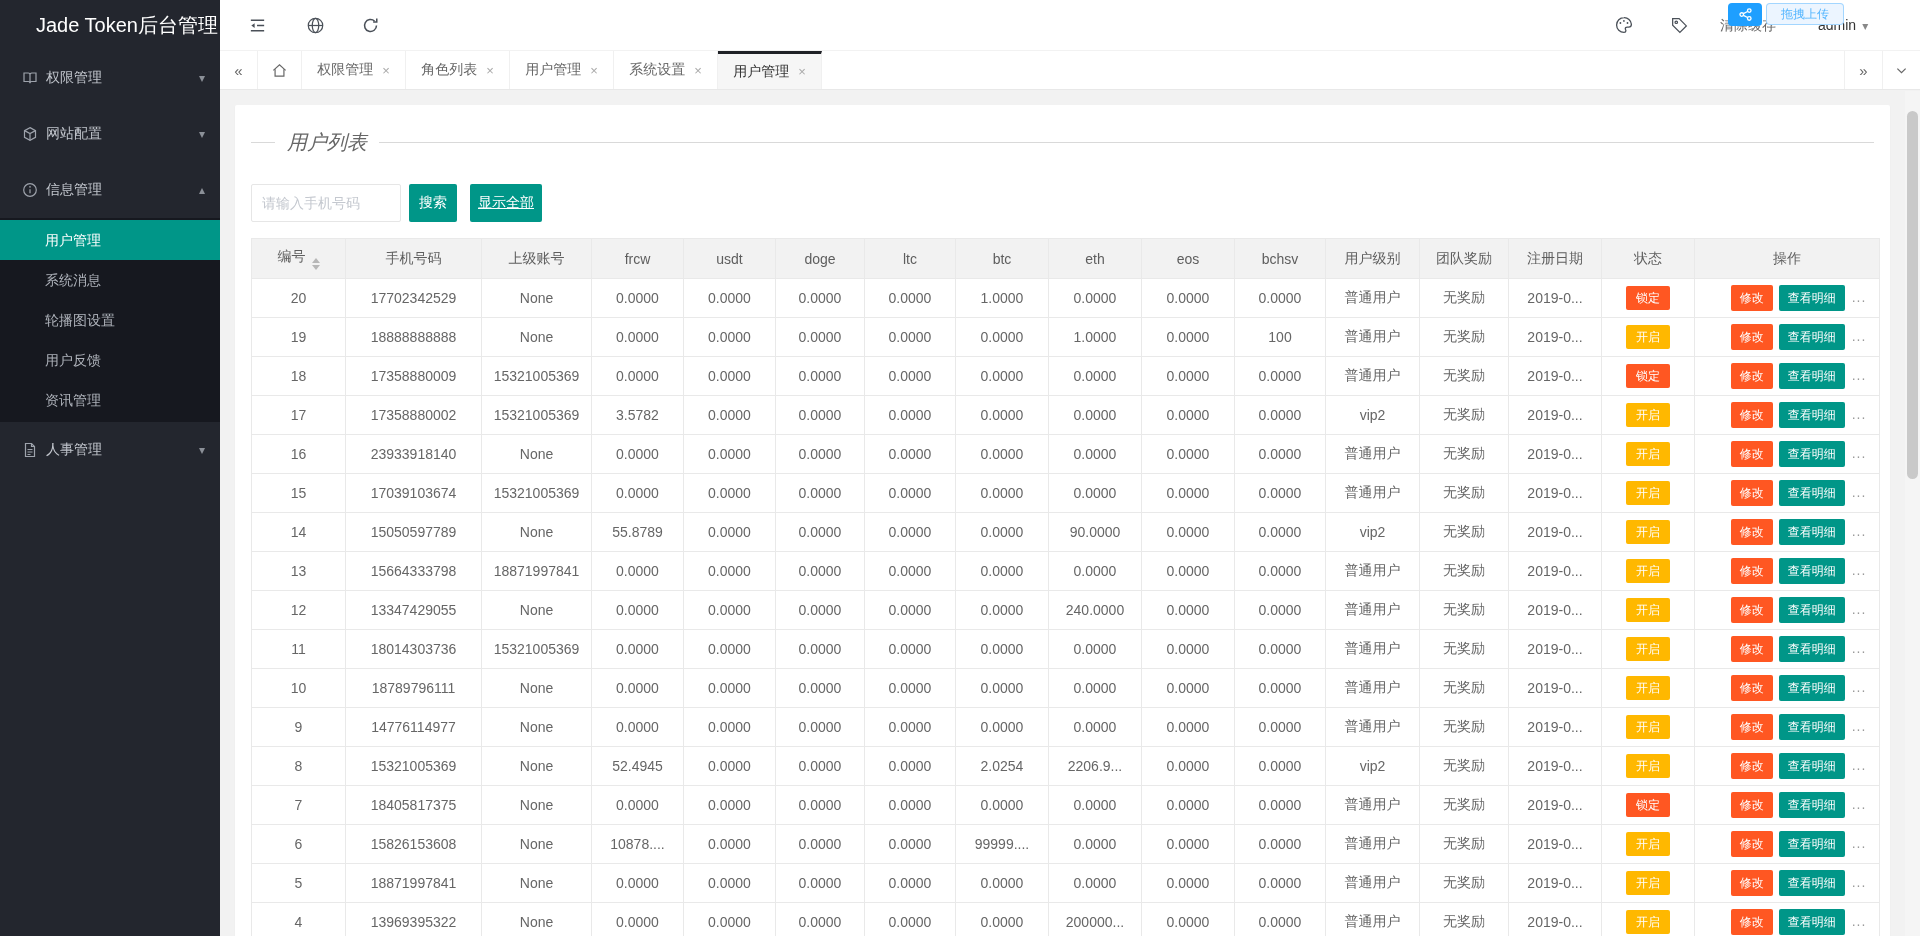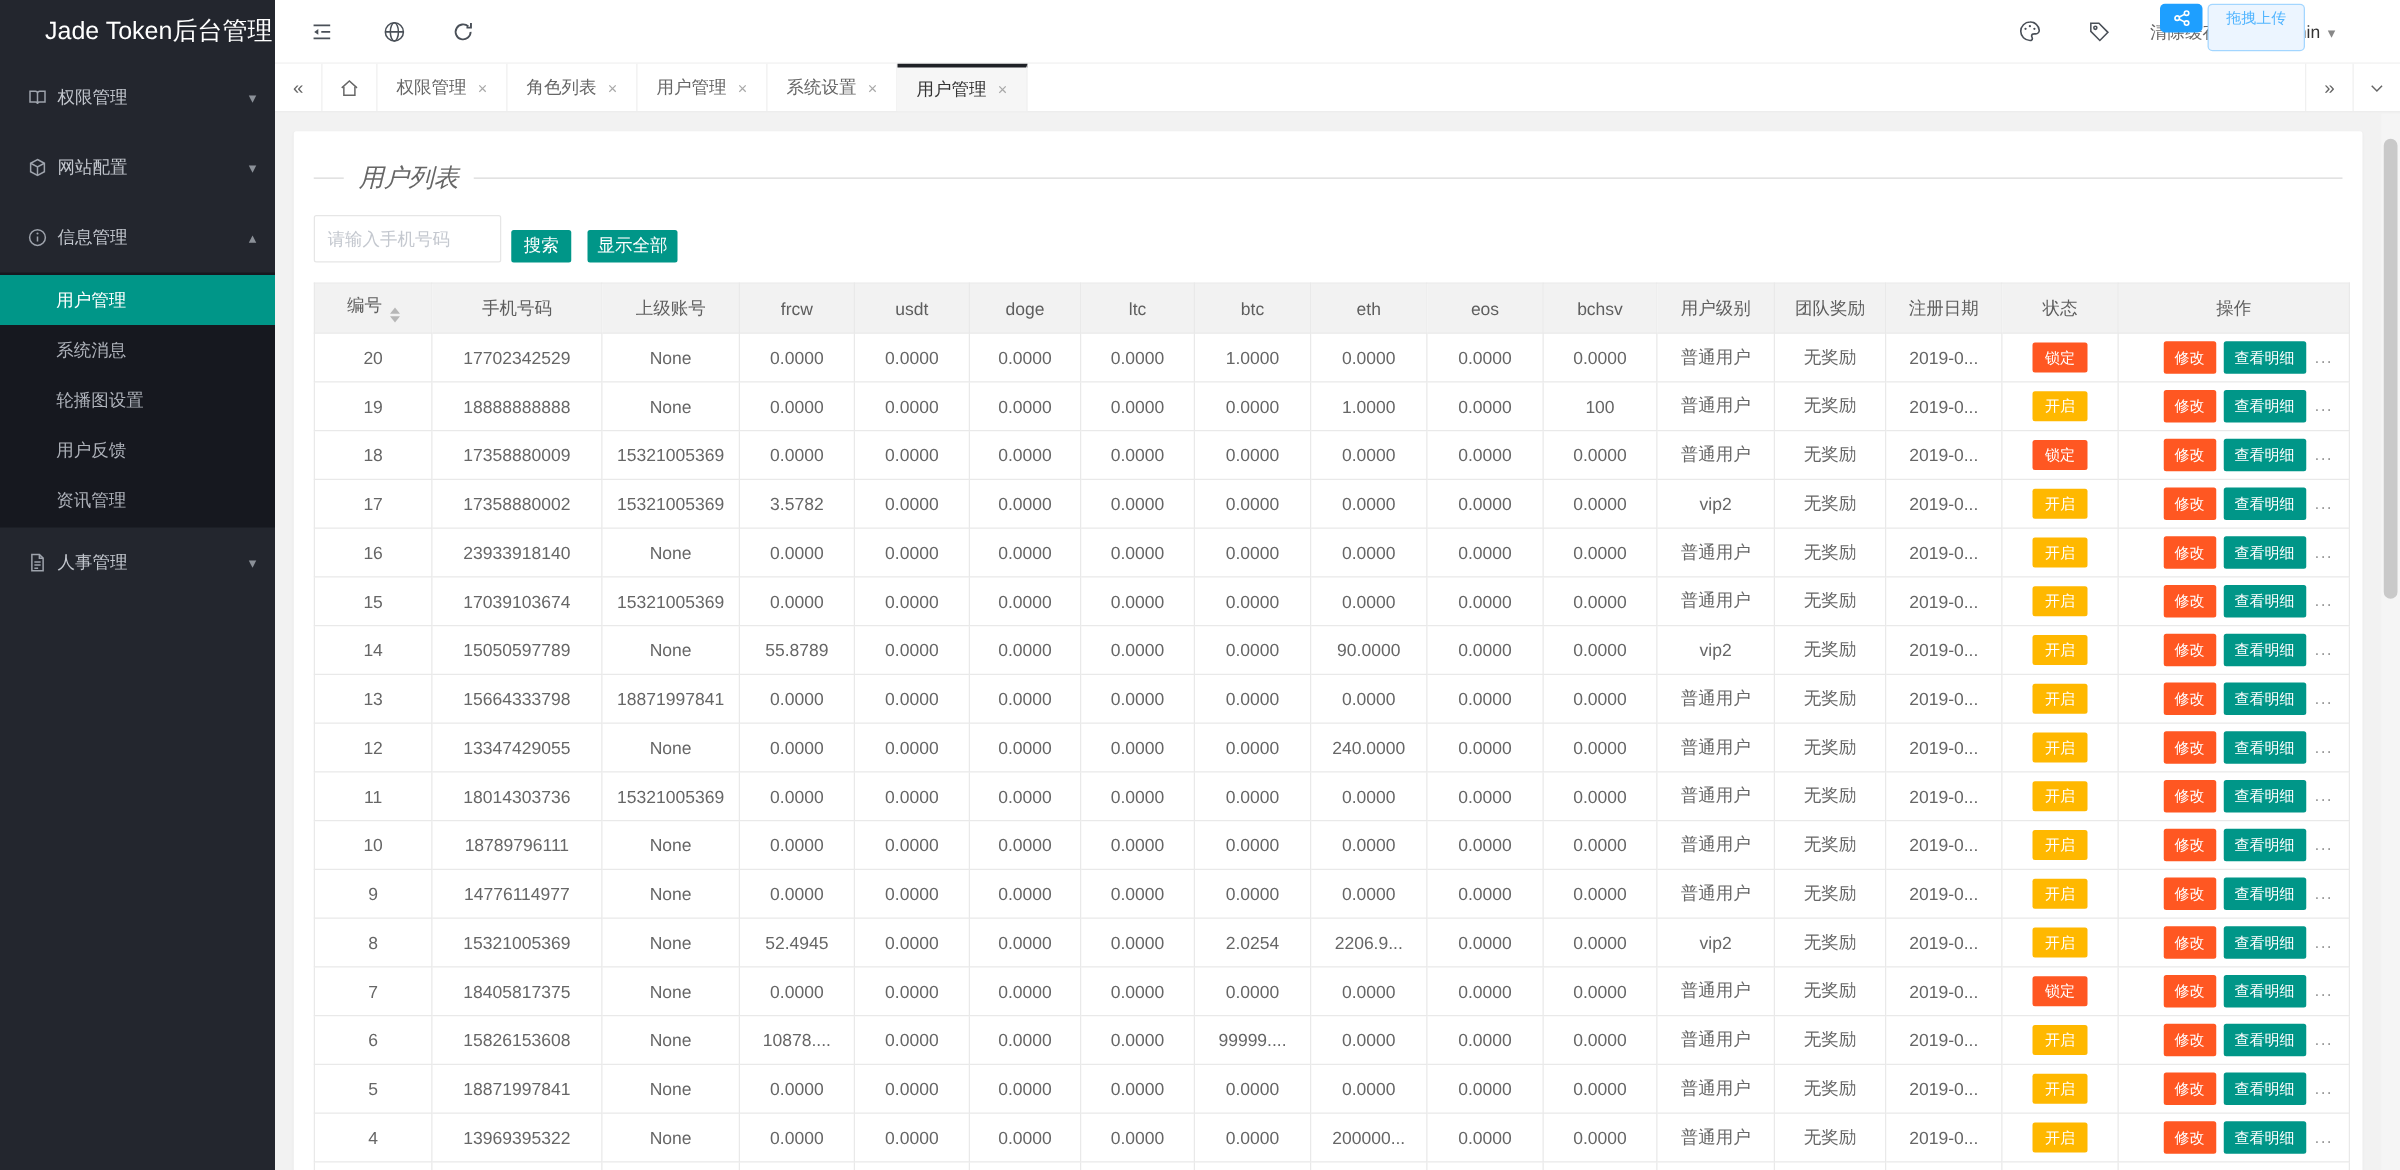--- a/index.html
+++ b/index.html
@@ -22,21 +22,21 @@
   .sub-item.active{background:var(--teal);color:#fff;}
 
   
   .topbar{position:absolute;left:220px;right:0;top:0;height:50px;background:#fff;z-index:20;}
   .h-icon{position:absolute;top:0;height:50px;width:40px;display:flex;align-items:center;justify-content:center;color:#4a5058;cursor:pointer;}
   .h-text{position:absolute;top:0;line-height:50px;color:#666;cursor:pointer;}
   .admin{position:absolute;top:0;line-height:50px;color:#333;cursor:pointer;}
   .admin .caret{color:#888;margin-left:6px;font-size:12px;}
   .upload-tip{position:absolute;top:3px;left:1508px;display:flex;align-items:flex-start;z-index:40;}
   .tip-icon{width:34px;height:23px;background:var(--blue);border-radius:4px;display:flex;align-items:center;justify-content:center;color:#fff;}
-  .tip-label{margin-left:4px;height:38px;line-height:20px;padding:0 14px;background:#ecf5ff;border:1px solid rgba(30,159,255,.35);border-radius:4px;color:rgba(30,159,255,.75);font-size:12px;white-space:nowrap;}
+  .tip-label{margin-left:4px;height:22px;line-height:20px;padding:0 14px;background:#ecf5ff;border:1px solid rgba(30,159,255,.35);border-radius:4px;color:rgba(30,159,255,.75);font-size:12px;white-space:nowrap;}
 
   
   .tabbar{position:absolute;left:220px;right:0;top:50px;height:40px;background:#fff;border-top:1px solid #f2f2f2;border-bottom:1px solid #e8e8e8;display:flex;z-index:20;}
   .tb-box{width:38px;height:100%;display:flex;align-items:center;justify-content:center;color:#666;border-right:1px solid #f0f0f0;cursor:pointer;font-size:15px;}
   .tb-home{width:44px;}
   .tabs{display:flex;height:100%;}
   .tab{width:104px;display:flex;align-items:center;justify-content:center;gap:9px;color:#666;border-right:1px solid #f0f0f0;cursor:pointer;white-space:nowrap;}
   .tab .x{color:#a8a8a8;font-size:13px;}
   .tab.active{background:#f6f6f6;color:#333;border-top:3px solid #1f2126;}
   .tb-right{margin-left:auto;display:flex;height:100%;}
@@ -45,22 +45,22 @@
   
   .main{position:absolute;left:220px;right:0;top:90px;bottom:0;background:#f2f2f2;padding:15px 30px 0 15px;overflow:hidden;}
   .card{background:#fff;border-radius:2px;min-height:1100px;padding:0 16px;box-shadow:0 1px 2px rgba(0,0,0,.04);}
   .legend{display:flex;align-items:center;padding-top:24px;}
   .lg-l{width:24px;height:1px;background:#d9d9d9;}
   .lg-t{padding:0 12px;font-size:20px;color:#666;font-style:italic;}
   .lg-r{flex:1;height:1px;background:#d9d9d9;}
   .search-row{margin-top:16px;display:flex;align-items:flex-end;}
   .s-input{width:150px;height:38px;border:1px solid #e6e6e6;border-radius:2px;padding:0 10px;font-size:14px;color:#666;outline:none;font-family:inherit;}
   .s-input::placeholder{color:#c4c8cf;}
-  .btn-teal{height:26px;background:var(--teal);color:#fff;border:none;border-radius:2px;font-size:14px;padding:0 10px;margin-left:8px;cursor:pointer;font-family:inherit;white-space:nowrap;margin-top:12px;}
-  .btn-all{margin-left:13px;padding:0 8px;}
+  .btn-teal{height:38px;background:var(--teal);color:#fff;border:none;border-radius:2px;font-size:14px;padding:0 10px;margin-left:8px;cursor:pointer;font-family:inherit;white-space:nowrap;margin-top:12px;}
+  .btn-all{margin-left:13px;padding:0 8px;text-decoration:underline;}
 
   
   .tbl{width:100%;margin-top:16px;border-collapse:collapse;table-layout:fixed;font-size:14px;color:#666;}
   .tbl th,.tbl td{border:1px solid #e9e9e9;height:39px;text-align:center;padding:0 5px;overflow:hidden;white-space:nowrap;}
   .tbl th{background:#f2f2f2;font-weight:400;color:#5e5e5e;height:40px;}
   .sort{display:inline-flex;flex-direction:column;margin-left:6px;vertical-align:-2px;cursor:pointer;}
   .sort i{width:0;height:0;border-left:4px solid transparent;border-right:4px solid transparent;}
   .sort .up{border-bottom:5px solid #b7b7b7;margin-bottom:2px;}
   .sort .dn{border-top:5px solid #b7b7b7;}
   .badge{display:inline-block;padding:6px 10px;border-radius:2px;color:#fff;font-size:12px;line-height:1;cursor:pointer;}

